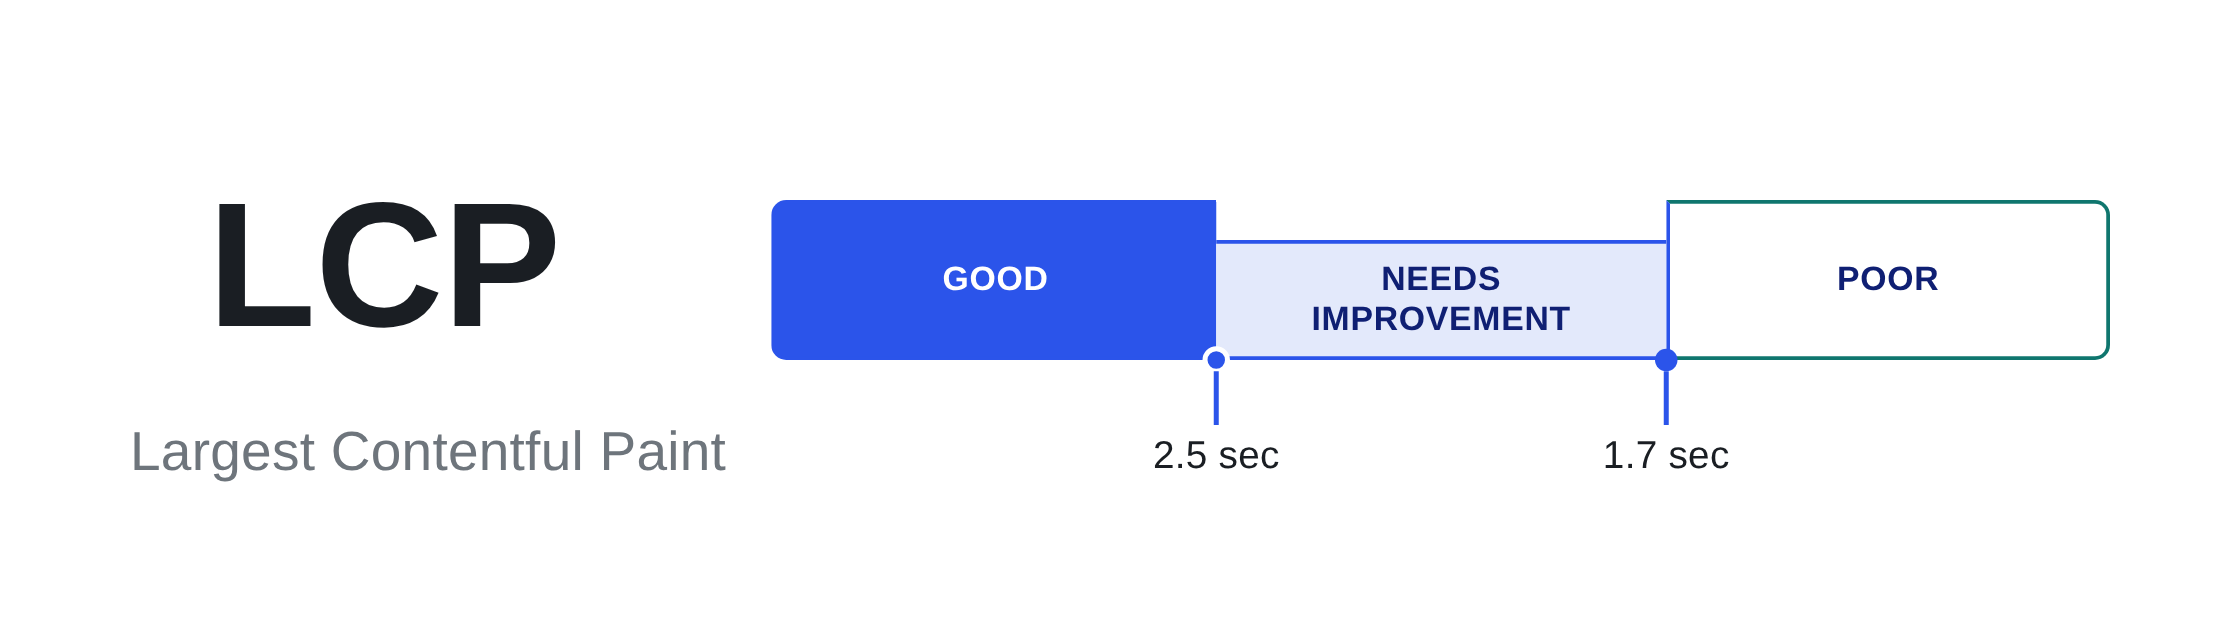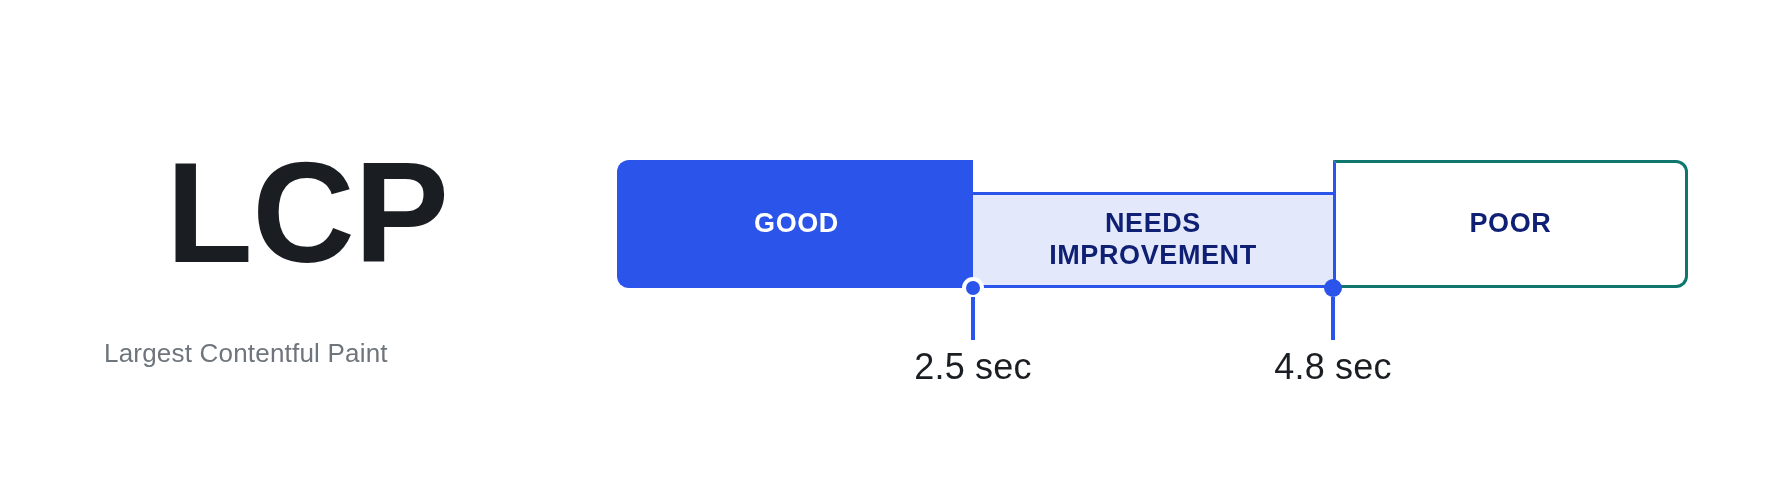--- a/index.html
+++ b/index.html
@@ -32,21 +32,21 @@
     font-weight: 800;
     letter-spacing: -0.5px;
     line-height: 1;
     color: #1a1e23;
     white-space: nowrap;
   }
   #metric-fullname {
     position: absolute;
     left: 104px;
     top: 340px;
-    font-size: 26px;
+    font-size: 44px;
     font-weight: 400;
     letter-spacing: 0.2px;
     line-height: 1;
     color: #6e757c;
     white-space: nowrap;
   }
 
   
   #threshold-bar {
     position: absolute;
@@ -127,21 +127,21 @@
     width: 4px;
     height: 43px;
     background: #2b54ea;
   }
   .marker-value {
     position: absolute;
     top: 58px;
     left: -130px;
     width: 260px;
     text-align: center;
-    font-size: 36px;
+    font-size: 31px;
     font-weight: 400;
     letter-spacing: 0.2px;
     color: #1a1e23;
     white-space: nowrap;
   }
 </style>
 </head>
 <body>
 
 <div id="metric-label">
@@ -168,14 +168,14 @@
 
 <div class="threshold-marker" id="threshold-marker-1" style="left: 973px;">
   <span class="marker-dot ringed"></span>
   <span class="marker-tick"></span>
   <span class="marker-value">2.5 sec</span>
 </div>
 
 <div class="threshold-marker" id="threshold-marker-2" style="left: 1332.96px;">
   <span class="marker-dot"></span>
   <span class="marker-tick"></span>
-  <span class="marker-value">4.8 sec</span>
+  <span class="marker-value">1.7 sec</span>
 </div>
 
 </body></html>

